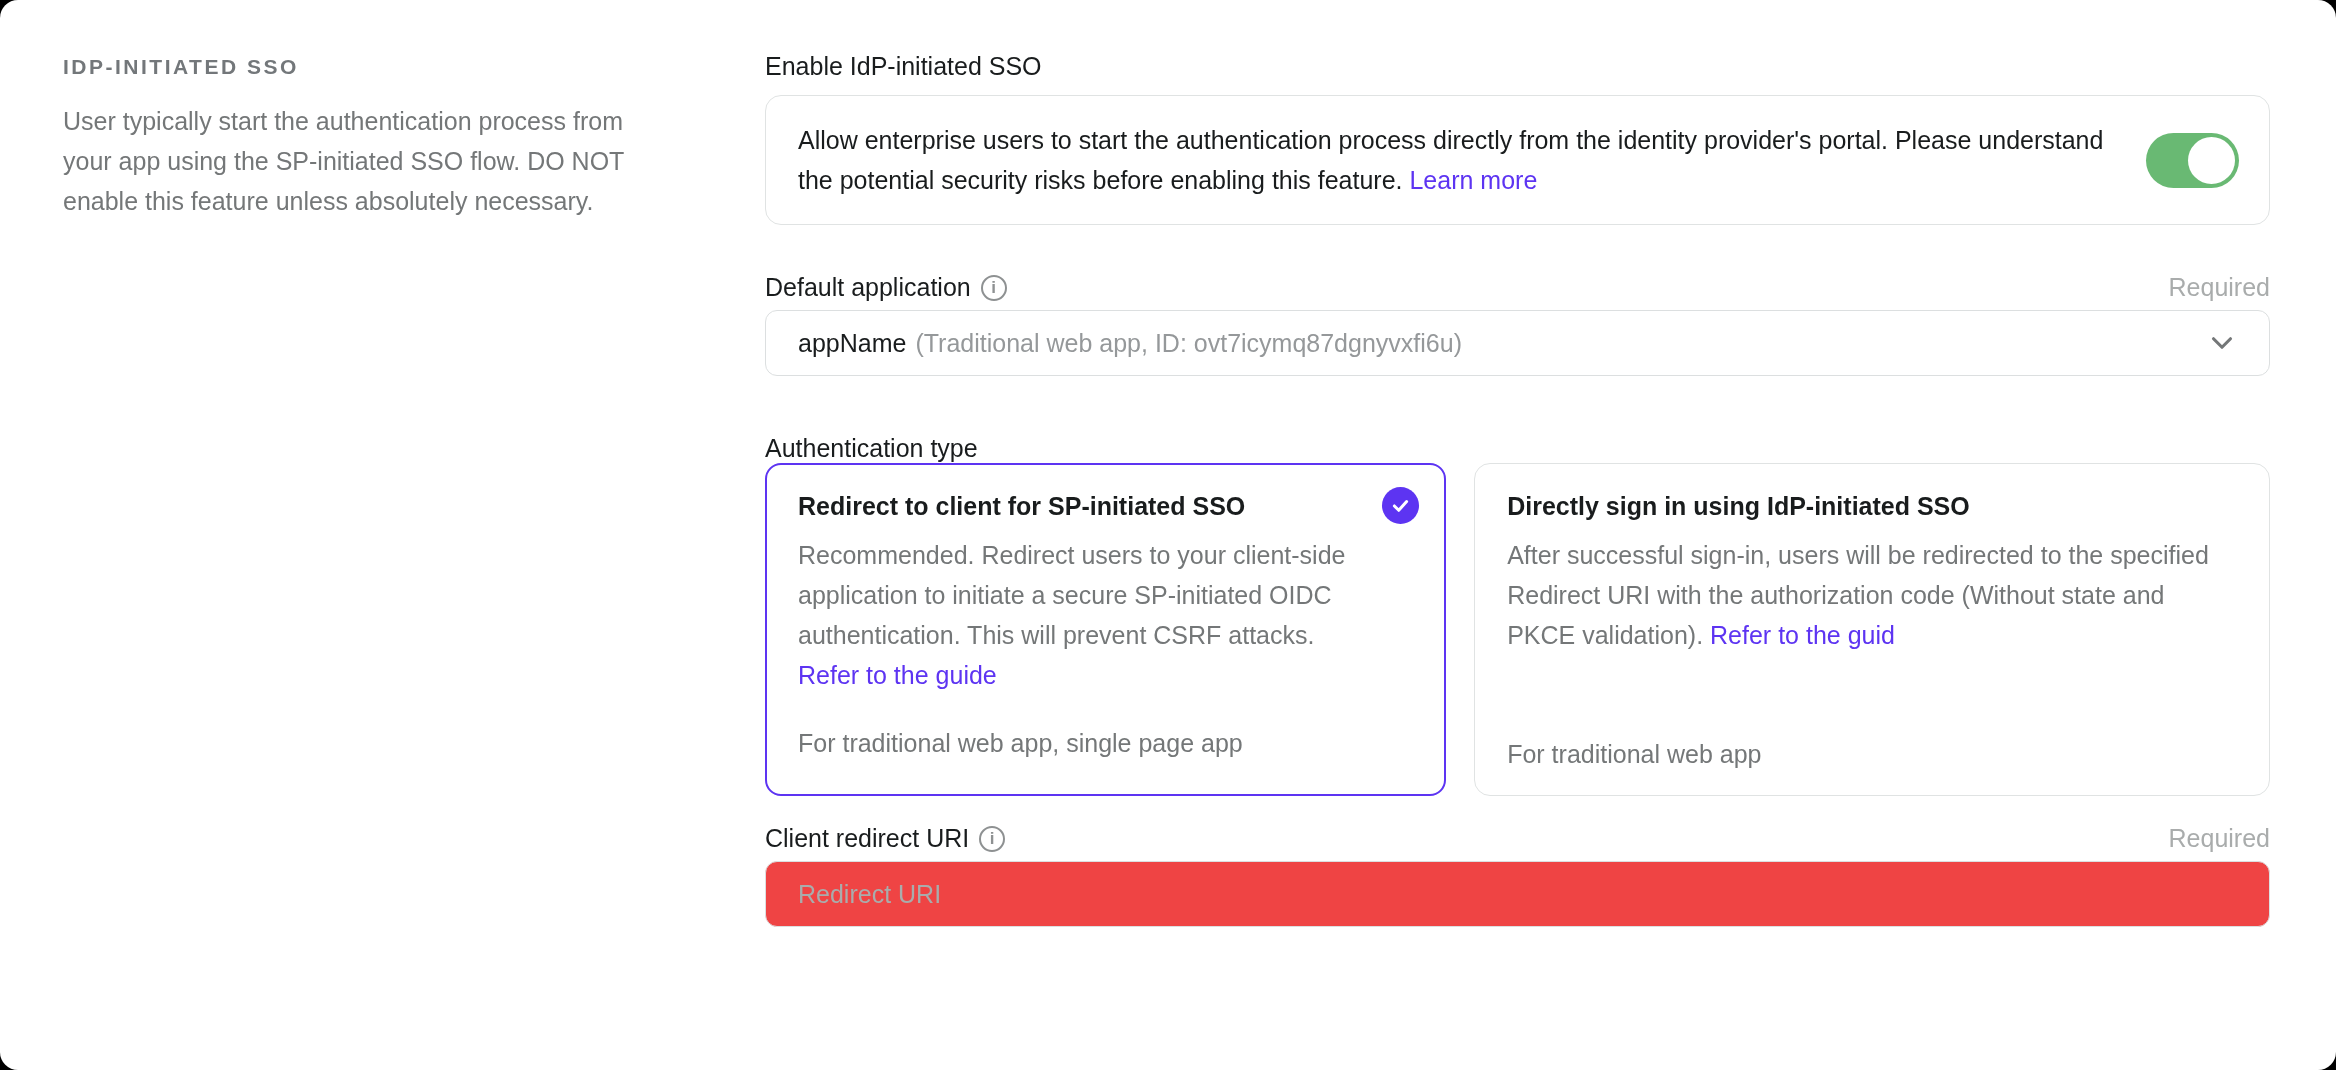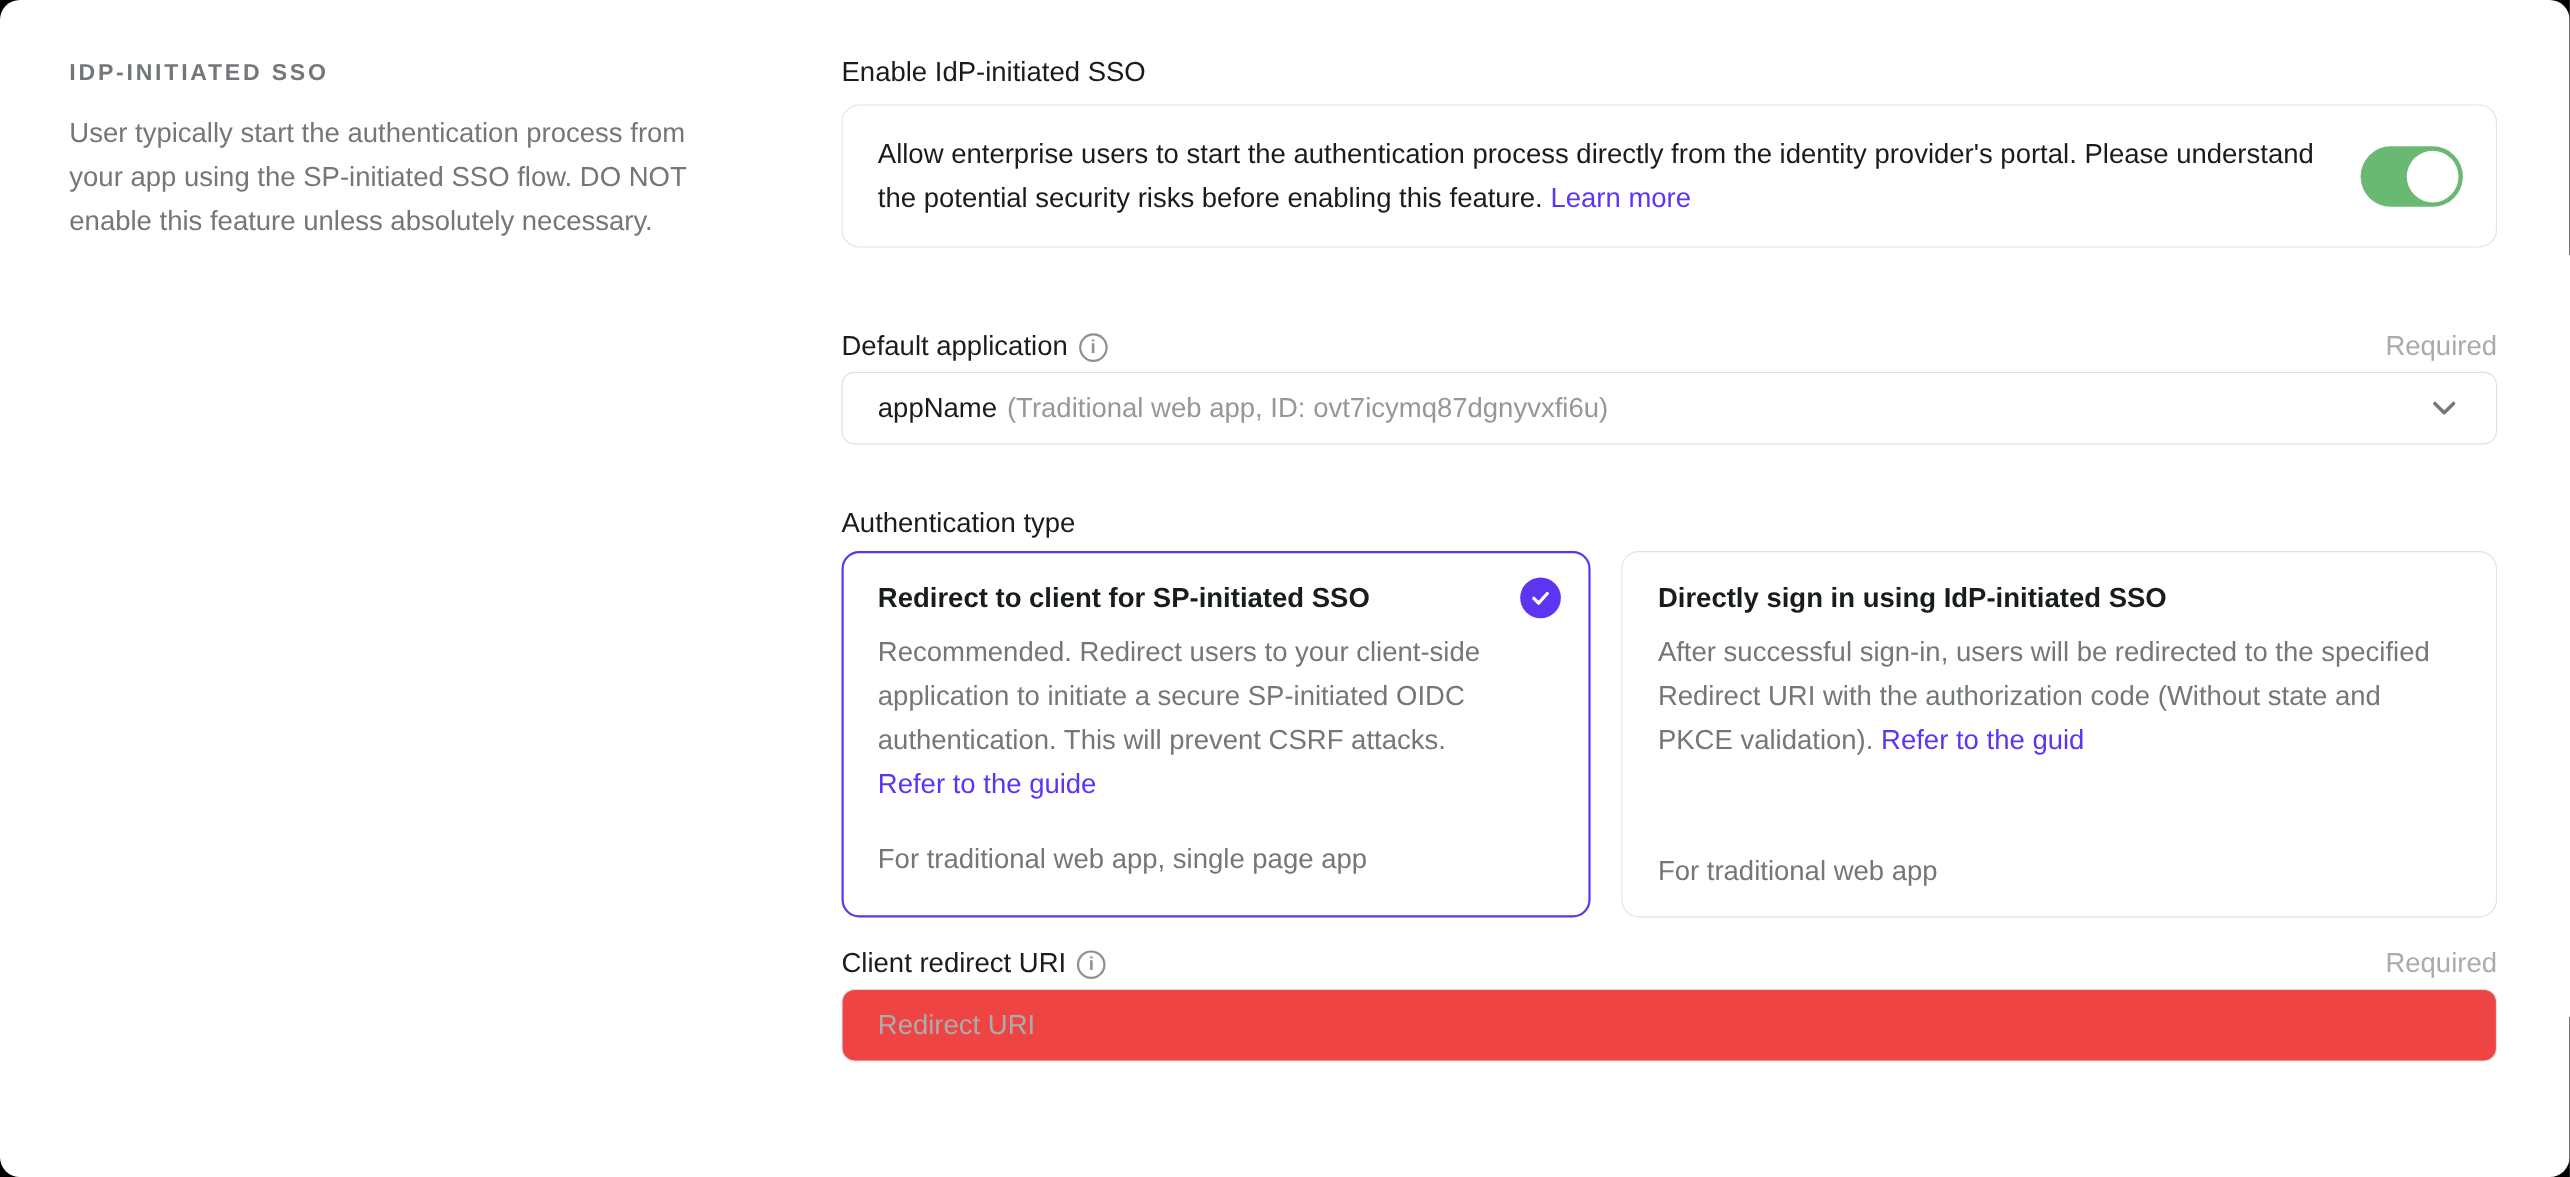--- a/index.html
+++ b/index.html
@@ -66,36 +66,36 @@
     width: 93px; height: 55px; border-radius: 28px;
     background: #69b973; position: relative; cursor: pointer;
   }
   .toggle .knob {
     position: absolute; top: 4px; right: 4px;
     width: 47px; height: 47px; border-radius: 50%;
     background: #ffffff;
   }
 
   
-  .section-gap-lg { margin-top: 76px; justify-content: space-between; }
+  .section-gap-lg { margin-top: 48px; justify-content: space-between; }
   .select-box {
     margin-top: 8px;
     height: 66px; border: 1px solid #dcdfe0; border-radius: 12px;
     display: flex; align-items: center;
     padding: 0 30px 0 32px;
     font-size: 25px; cursor: pointer;
     background: #fff;
   }
   .select-primary { color: #191c1d; }
   .select-secondary { color: #95989a; margin-left: 9px; }
   .chevron { margin-left: auto; display: flex; }
 
   
   .auth-label { margin-top: 58px; }
-  .cards-row { margin-top: 10px; display: flex; gap: 28px; }
+  .cards-row { display: flex; gap: 28px; }
   .option-card {
     position: relative;
     width: 742px; height: 333px;
     border: 1px solid #e0e3e3; border-radius: 16px;
     padding: 24px 32px; cursor: pointer; background: #fff;
   }
   .option-card.selected { border: 2px solid #5d34f2; padding: 23px 31px; }
   .option-title {
     font-size: 25px; font-weight: 600; color: #191c1d; line-height: 36px;
     padding-right: 60px;

